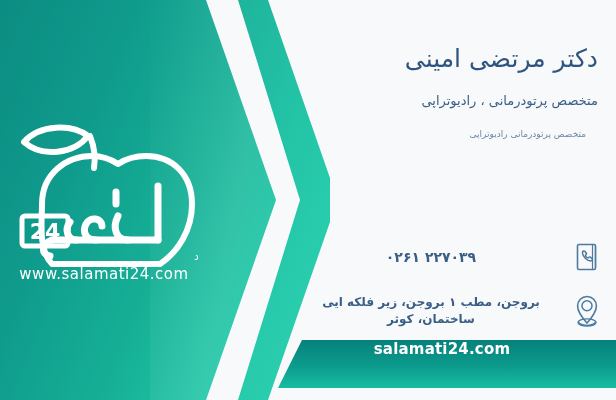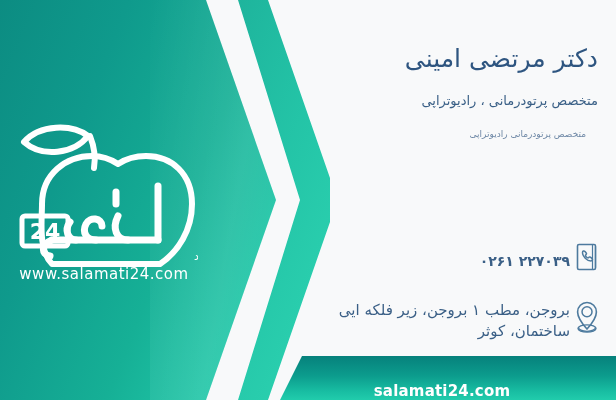--- a/index.html
+++ b/index.html
@@ -91,36 +91,35 @@
     justify-content:flex-start;
     margin-bottom:16px;
   }
   .row .ico{
     flex:0 0 34px;
     width:34px;height:38px;
     display:flex;align-items:center;justify-content:center;
   }
   .row .txt{
     flex:1 1 auto;
-    text-align:right;
+    text-align:center;
     padding-left:6px;
     color:#3a5f86;
-    margin-top:8px;
   }
   .phone-txt{font-size:14px;font-weight:bold;letter-spacing:.5px;}
-  .addr-txt{font-size:15px;font-weight:normal;color:#4a6b8e;line-height:1.4;}
+  .addr-txt{font-size:12px;font-weight:bold;color:#4a6b8e;line-height:1.4;}
 
   
   .bottom-bar{
     position:absolute;left:278px;bottom:0;
-    width:338px;height:44px;
+    width:338px;height:60px;
     background:linear-gradient(180deg,#06817c 0%,#0c9c8d 45%,#18bda2 80%,#21ccac 100%);
     -webkit-clip-path:polygon(24px 0, 338px 0, 338px 48px, 0 48px);
     clip-path:polygon(24px 0, 338px 0, 338px 48px, 0 48px);
-    display:flex;align-items:flex-end;justify-content:center;
+    display:flex;align-items:flex-start;justify-content:center;
   }
   .bottom-bar .site{
     color:#ffffff;
     font-size:15px;
     font-weight:bold;
     letter-spacing:.2px;
     direction:ltr;
     padding-right:10px;
   }
 </style>

